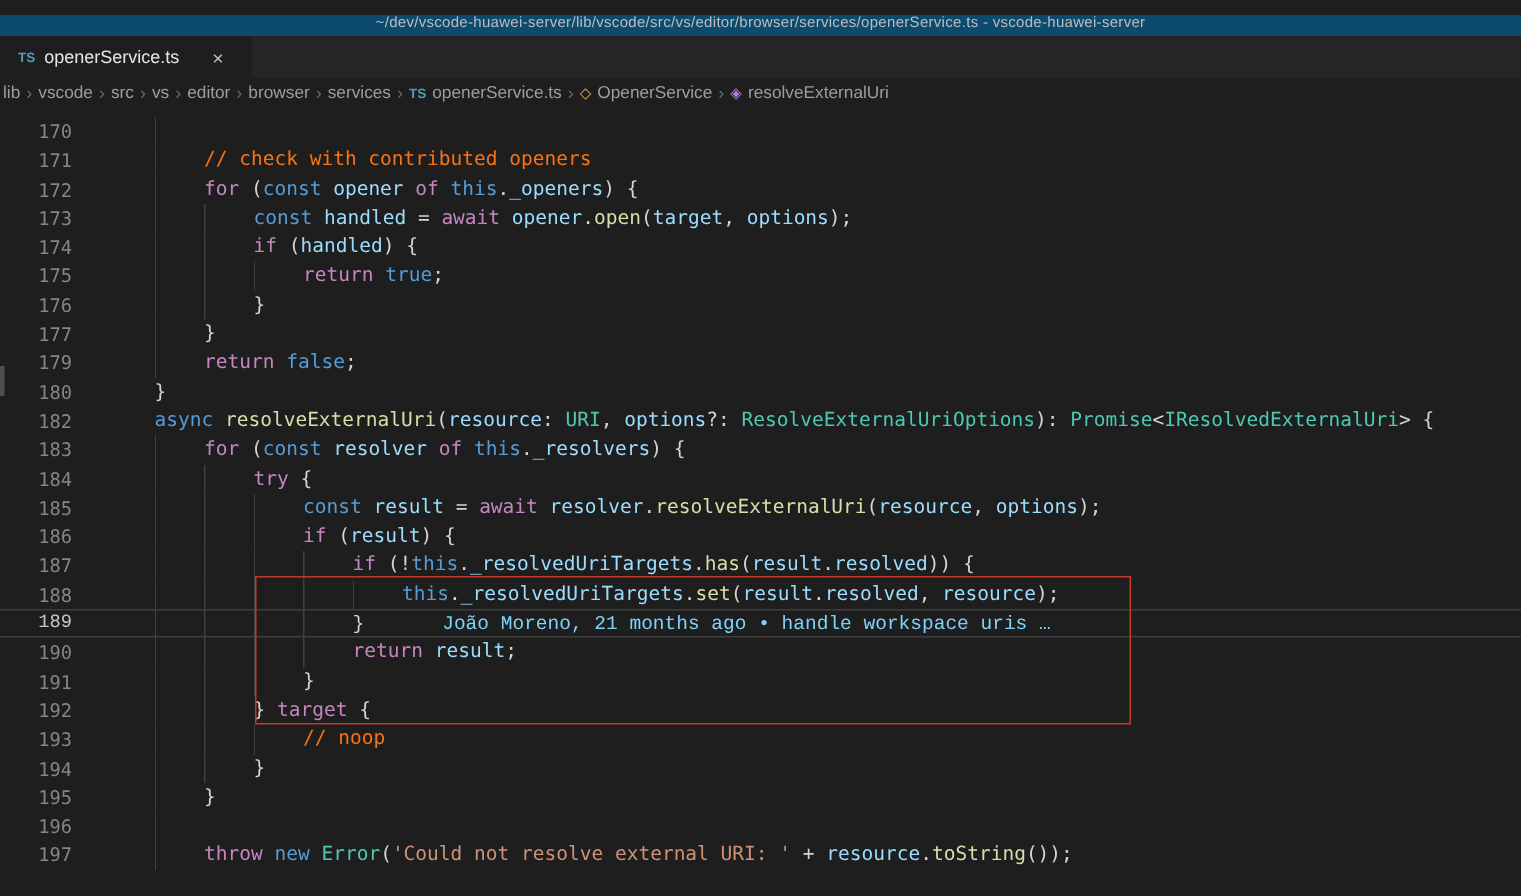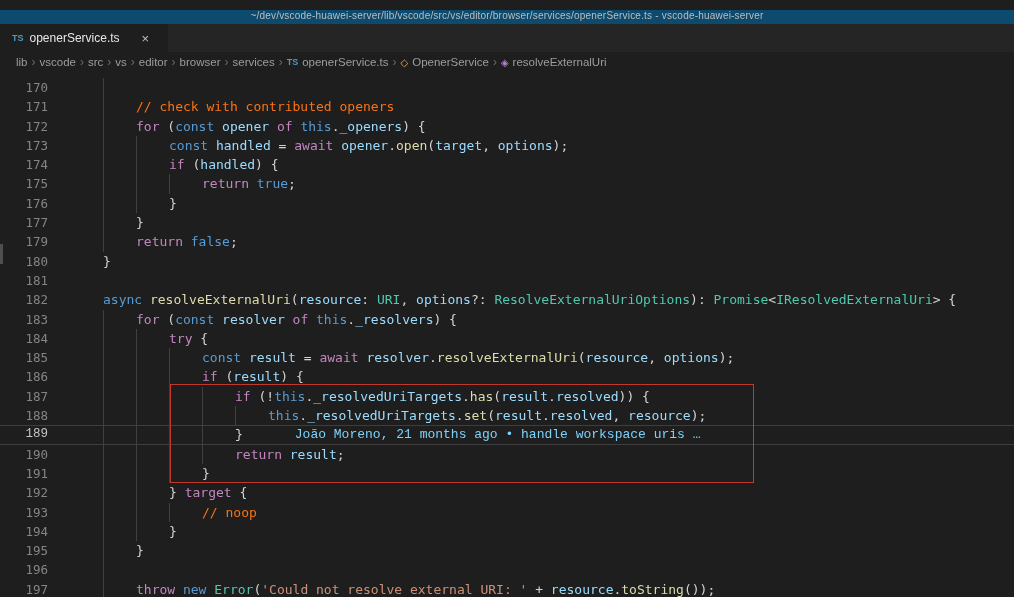--- a/index.html
+++ b/index.html
@@ -14,21 +14,21 @@
   .tabbar { height:28px; background:#252526; display:flex; align-items:stretch; }
   .tab {
     display:flex; align-items:center; gap:6px; padding:0 12px;
     background:#1e1e1e; color:#e6e6e6; font-size:12px; min-width:168px; cursor:pointer;
   }
   .ts-badge { color:#519aba; font-weight:bold; font-size:9px; }
   .tab-close { color:#c0c0c0; margin-left:16px; font-size:13px; }
 
   .breadcrumbs {
     height:20px; background:#1e1e1e; display:flex; align-items:center;
-    padding-left:16px; color:#9d9d9d; font-size:11.5px; white-space:nowrap;
+    padding-left:2px; color:#9d9d9d; font-size:11.5px; white-space:nowrap;
   }
   .crumb { display:flex; align-items:center; cursor:pointer; }
   .crumb-sep { color:#6a6a6a; margin:0 4px; font-size:12px; }
   .ci { margin-right:4px; font-size:10px; }
   .ci-typescript { color:#519aba; font-weight:bold; font-size:9px; }
   .ci-symbol-class { color:#e8ab53; }
   .ci-symbol-method { color:#b180d7; }
 
   .editor {
     position:relative; height:535px; padding-top:6px; overflow:hidden;
@@ -116,21 +116,20 @@
         <div class="row"><div class="num">170</div><div class="codeline"><span class="ind"></span><span class="ind g"></span></div></div>
         <div class="row"><div class="num">171</div><div class="codeline"><span class="ind"></span><span class="ind g"></span><span class="tk-c">// check with contributed openers</span></div></div>
         <div class="row"><div class="num">172</div><div class="codeline"><span class="ind"></span><span class="ind g"></span><span class="tk-k2">for</span><span class="tk-p"> (</span><span class="tk-k1">const</span><span class="tk-p"> </span><span class="tk-v">opener</span><span class="tk-p"> </span><span class="tk-k2">of</span><span class="tk-p"> </span><span class="tk-k1">this</span><span class="tk-p">.</span><span class="tk-v">_openers</span><span class="tk-p">) {</span></div></div>
         <div class="row"><div class="num">173</div><div class="codeline"><span class="ind"></span><span class="ind g"></span><span class="ind g"></span><span class="tk-k1">const</span><span class="tk-p"> </span><span class="tk-v">handled</span><span class="tk-p"> = </span><span class="tk-k2">await</span><span class="tk-p"> </span><span class="tk-v">opener</span><span class="tk-p">.</span><span class="tk-f">open</span><span class="tk-p">(</span><span class="tk-v">target</span><span class="tk-p">, </span><span class="tk-v">options</span><span class="tk-p">);</span></div></div>
         <div class="row"><div class="num">174</div><div class="codeline"><span class="ind"></span><span class="ind g"></span><span class="ind g"></span><span class="tk-k2">if</span><span class="tk-p"> (</span><span class="tk-v">handled</span><span class="tk-p">) {</span></div></div>
         <div class="row"><div class="num">175</div><div class="codeline"><span class="ind"></span><span class="ind g"></span><span class="ind g"></span><span class="ind g"></span><span class="tk-k2">return</span><span class="tk-p"> </span><span class="tk-k1">true</span><span class="tk-p">;</span></div></div>
         <div class="row"><div class="num">176</div><div class="codeline"><span class="ind"></span><span class="ind g"></span><span class="ind g"></span><span class="tk-p">}</span></div></div>
         <div class="row"><div class="num">177</div><div class="codeline"><span class="ind"></span><span class="ind g"></span><span class="tk-p">}</span></div></div>
         <div class="row"><div class="num">179</div><div class="codeline"><span class="ind"></span><span class="ind g"></span><span class="tk-k2">return</span><span class="tk-p"> </span><span class="tk-k1">false</span><span class="tk-p">;</span></div></div>
         <div class="row"><div class="num">180</div><div class="codeline"><span class="ind"></span><span class="tk-p">}</span></div></div>
-        <div class="row"><div class="num">181</div><div class="codeline"><span class="ind"></span></div></div>
         <div class="row"><div class="num">182</div><div class="codeline"><span class="ind"></span><span class="tk-k1">async</span><span class="tk-p"> </span><span class="tk-f">resolveExternalUri</span><span class="tk-p">(</span><span class="tk-v">resource</span><span class="tk-p">: </span><span class="tk-ty">URI</span><span class="tk-p">, </span><span class="tk-v">options</span><span class="tk-p">?: </span><span class="tk-ty">ResolveExternalUriOptions</span><span class="tk-p">): </span><span class="tk-ty">Promise</span><span class="tk-p">&lt;</span><span class="tk-ty">IResolvedExternalUri</span><span class="tk-p">&gt; {</span></div></div>
         <div class="row"><div class="num">183</div><div class="codeline"><span class="ind"></span><span class="ind g"></span><span class="tk-k2">for</span><span class="tk-p"> (</span><span class="tk-k1">const</span><span class="tk-p"> </span><span class="tk-v">resolver</span><span class="tk-p"> </span><span class="tk-k2">of</span><span class="tk-p"> </span><span class="tk-k1">this</span><span class="tk-p">.</span><span class="tk-v">_resolvers</span><span class="tk-p">) {</span></div></div>
         <div class="row"><div class="num">184</div><div class="codeline"><span class="ind"></span><span class="ind g"></span><span class="ind g"></span><span class="tk-k2">try</span><span class="tk-p"> {</span></div></div>
         <div class="row"><div class="num">185</div><div class="codeline"><span class="ind"></span><span class="ind g"></span><span class="ind g"></span><span class="ind g"></span><span class="tk-k1">const</span><span class="tk-p"> </span><span class="tk-v">result</span><span class="tk-p"> = </span><span class="tk-k2">await</span><span class="tk-p"> </span><span class="tk-v">resolver</span><span class="tk-p">.</span><span class="tk-f">resolveExternalUri</span><span class="tk-p">(</span><span class="tk-v">resource</span><span class="tk-p">, </span><span class="tk-v">options</span><span class="tk-p">);</span></div></div>
         <div class="row"><div class="num">186</div><div class="codeline"><span class="ind"></span><span class="ind g"></span><span class="ind g"></span><span class="ind g"></span><span class="tk-k2">if</span><span class="tk-p"> (</span><span class="tk-v">result</span><span class="tk-p">) {</span></div></div>
         <div class="row"><div class="num">187</div><div class="codeline"><span class="ind"></span><span class="ind g"></span><span class="ind g"></span><span class="ind g"></span><span class="ind g"></span><span class="tk-k2">if</span><span class="tk-p"> (!</span><span class="tk-k1">this</span><span class="tk-p">.</span><span class="tk-v">_resolvedUriTargets</span><span class="tk-p">.</span><span class="tk-f">has</span><span class="tk-p">(</span><span class="tk-v">result</span><span class="tk-p">.</span><span class="tk-v">resolved</span><span class="tk-p">)) {</span></div></div>
         <div class="row"><div class="num">188</div><div class="codeline"><span class="ind"></span><span class="ind g"></span><span class="ind g"></span><span class="ind g"></span><span class="ind g"></span><span class="ind g"></span><span class="tk-k1">this</span><span class="tk-p">.</span><span class="tk-v">_resolvedUriTargets</span><span class="tk-p">.</span><span class="tk-f">set</span><span class="tk-p">(</span><span class="tk-v">result</span><span class="tk-p">.</span><span class="tk-v">resolved</span><span class="tk-p">, </span><span class="tk-v">resource</span><span class="tk-p">);</span></div></div>
         <div class="row active"><div class="num">189</div><div class="codeline"><span class="ind"></span><span class="ind g"></span><span class="ind g"></span><span class="ind g"></span><span class="ind g"></span><span class="tk-p">}</span><span class="blame">João Moreno, 21 months ago • handle workspace uris …</span></div></div>
         <div class="row"><div class="num">190</div><div class="codeline"><span class="ind"></span><span class="ind g"></span><span class="ind g"></span><span class="ind g"></span><span class="ind g"></span><span class="tk-k2">return</span><span class="tk-p"> </span><span class="tk-v">result</span><span class="tk-p">;</span></div></div>
         <div class="row"><div class="num">191</div><div class="codeline"><span class="ind"></span><span class="ind g"></span><span class="ind g"></span><span class="ind g"></span><span class="tk-p">}</span></div></div>

